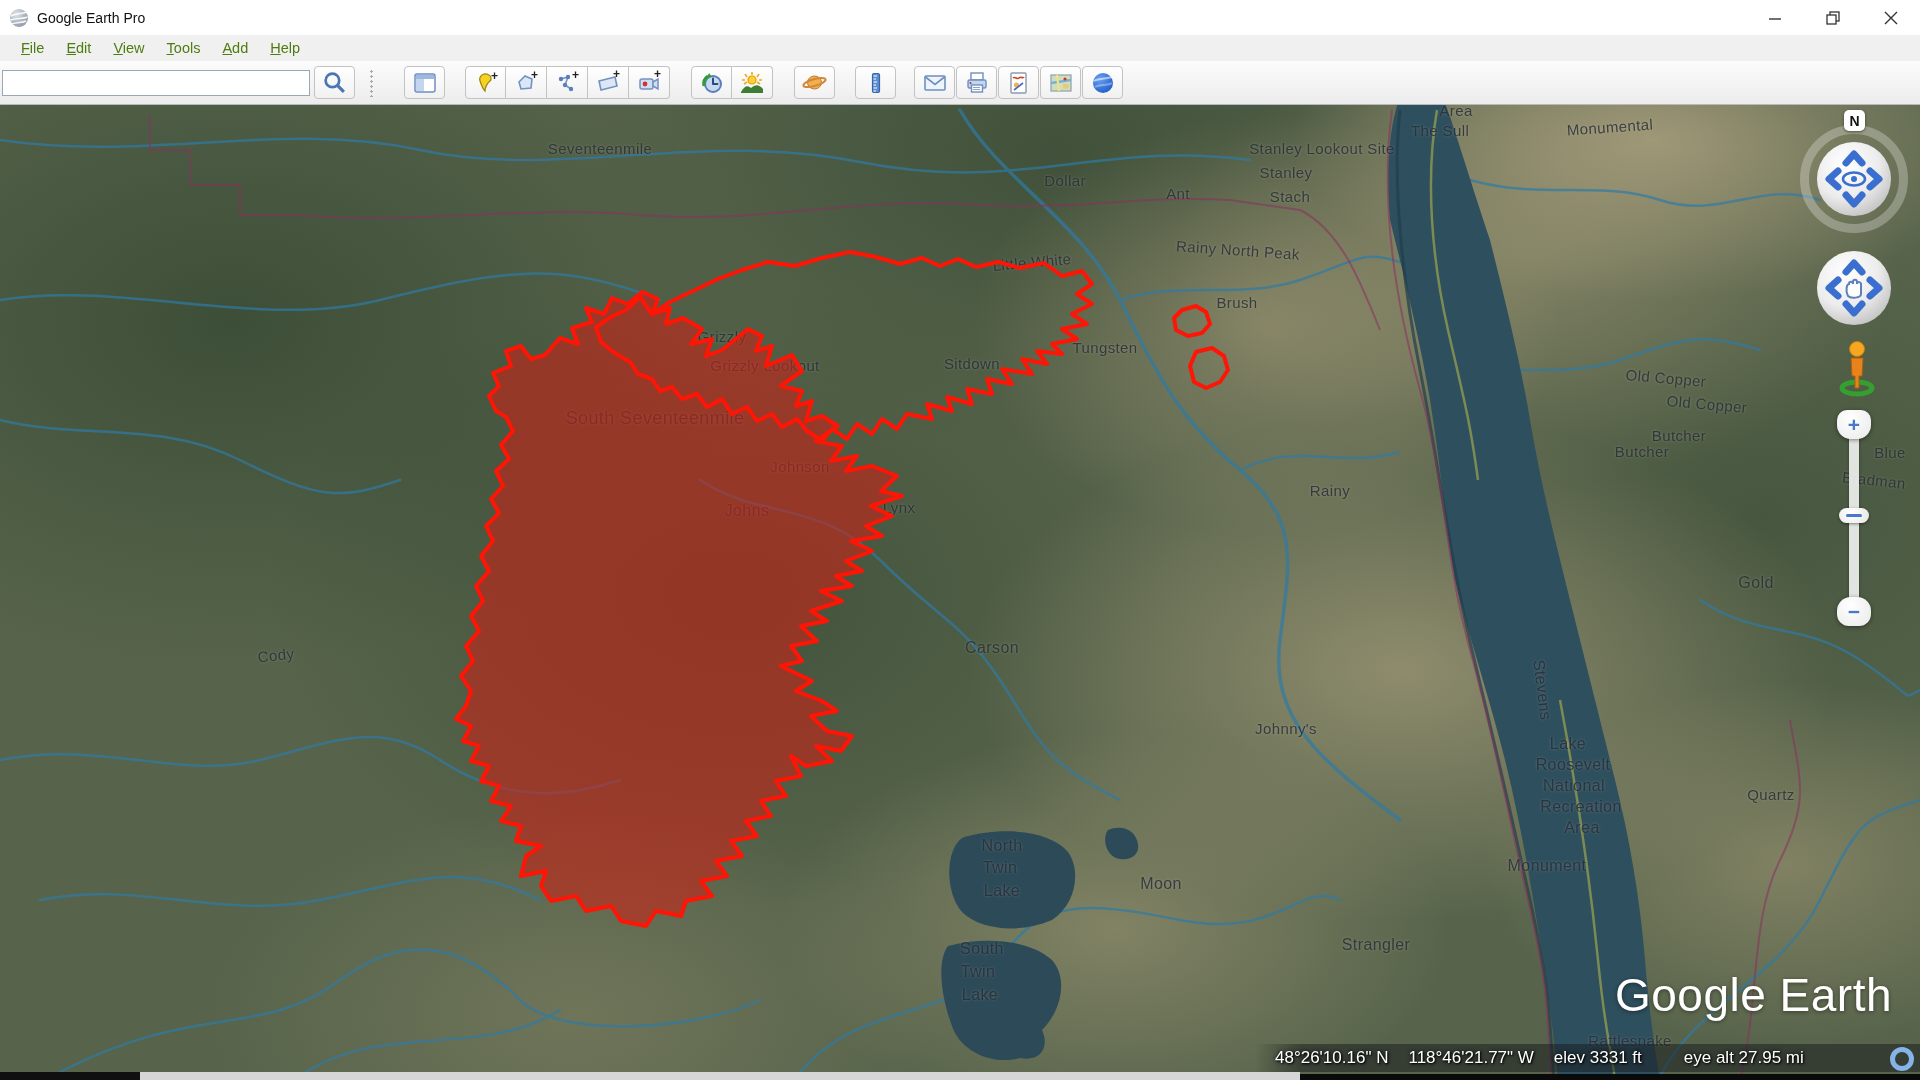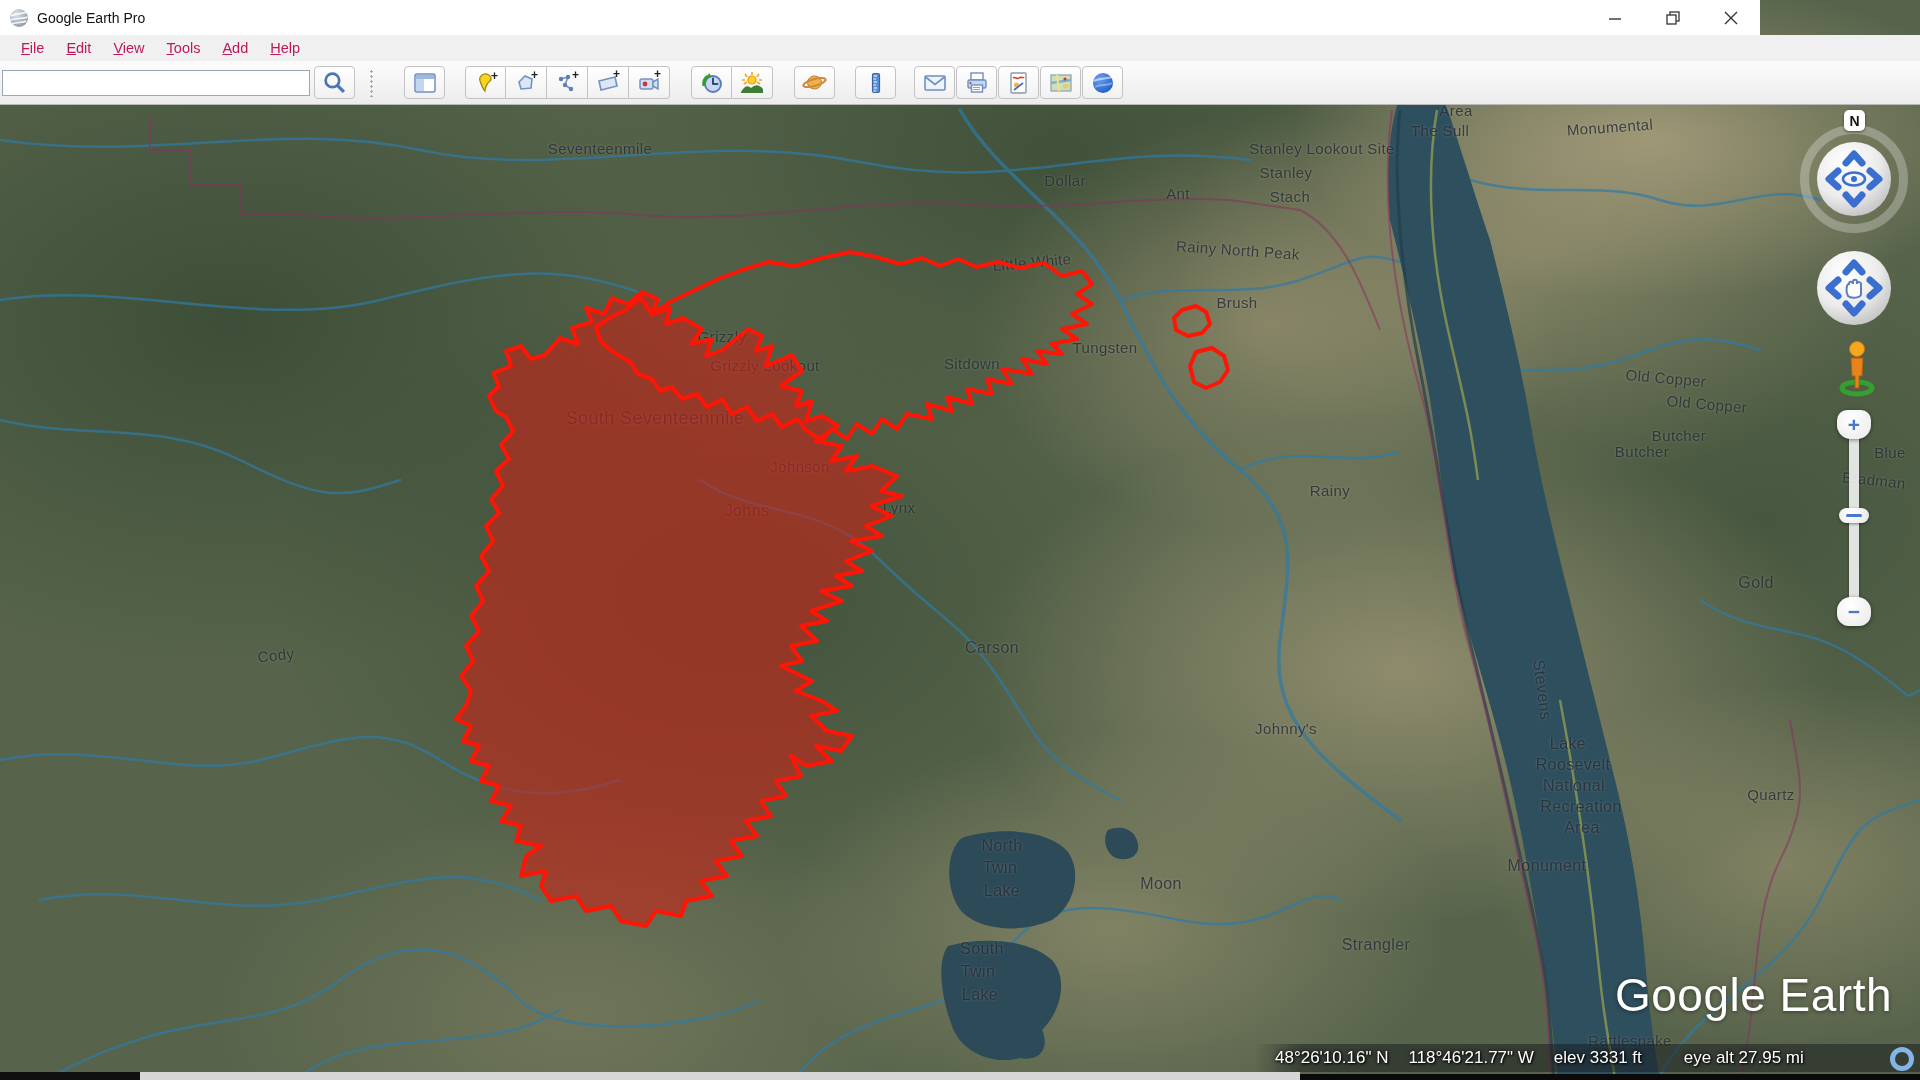--- a/index.html
+++ b/index.html
@@ -1,30 +1,30 @@
 <!DOCTYPE html>
 <html><head>
 <meta charset="utf-8">
 <style>
   html,body{margin:0;padding:0;width:1920px;height:1080px;overflow:hidden;
     font-family:"Liberation Sans",sans-serif;background:#000;}
   .app{position:absolute;inset:0;background:#e8e8e8;}
 
   
-  .titlebar{position:absolute;left:0;top:0;width:1760px;height:35px;background:#ffffff;
+  .titlebar{position:absolute;left:0;top:0;width:1920px;height:35px;background:#ffffff;
     border-bottom:1px solid #e2e2e2;z-index:40;display:flex;align-items:center;}
   .titlebar .appicon{margin:0 8px 0 9px;}
   .titlebar .title{font-size:14px;color:#111;}
   .winbtns{position:absolute;right:0;top:0;height:35px;display:flex;}
   .winbtn{width:58px;height:35px;display:flex;align-items:center;justify-content:center;}
 
   
   .menubar{position:absolute;left:0;top:35px;width:1920px;height:26px;background:#f0f0f0;
     z-index:40;display:flex;align-items:center;padding-left:10px;box-sizing:border-box;}
-  .mi{font-size:14.5px;color:#be185d;padding:2px 11px;cursor:default;}
+  .mi{font-size:14.5px;color:#4d7c0f;padding:2px 11px;cursor:default;}
   .mi u{text-decoration:underline;}
 
   
   .toolbar{position:absolute;left:0;top:61px;width:1920px;height:43px;z-index:40;
     background:linear-gradient(#fcfcfc,#ececec);border-bottom:1px solid #b9b9b9;}
   .searchbox{position:absolute;left:2px;top:9px;width:296px;height:24px;border:1px solid #9aa7b8;
     background:#fff;font-size:13px;padding:0 5px;outline:none;}
   .tbtn{position:absolute;top:5px;width:41px;height:33px;background:linear-gradient(#ffffff,#f1f1f1);
     border:1px solid #c3c3c3;border-radius:4px;display:flex;align-items:center;justify-content:center;box-sizing:border-box;}
   .grp .tbtn{border-radius:0;border-left-width:0;}

